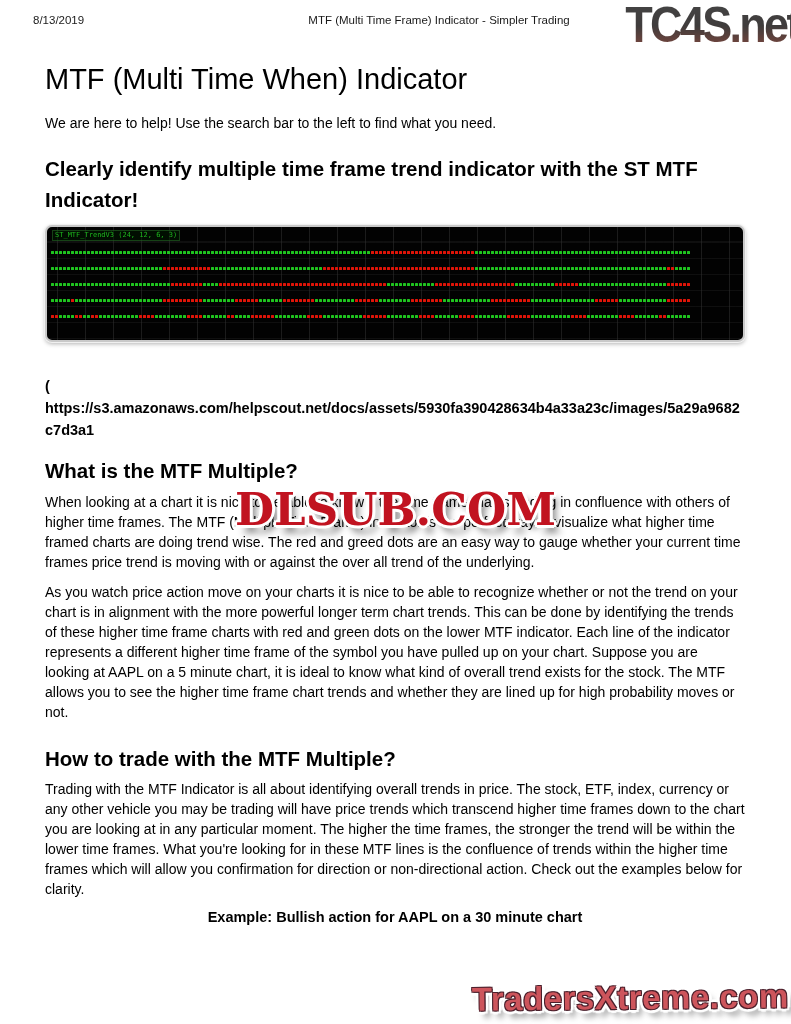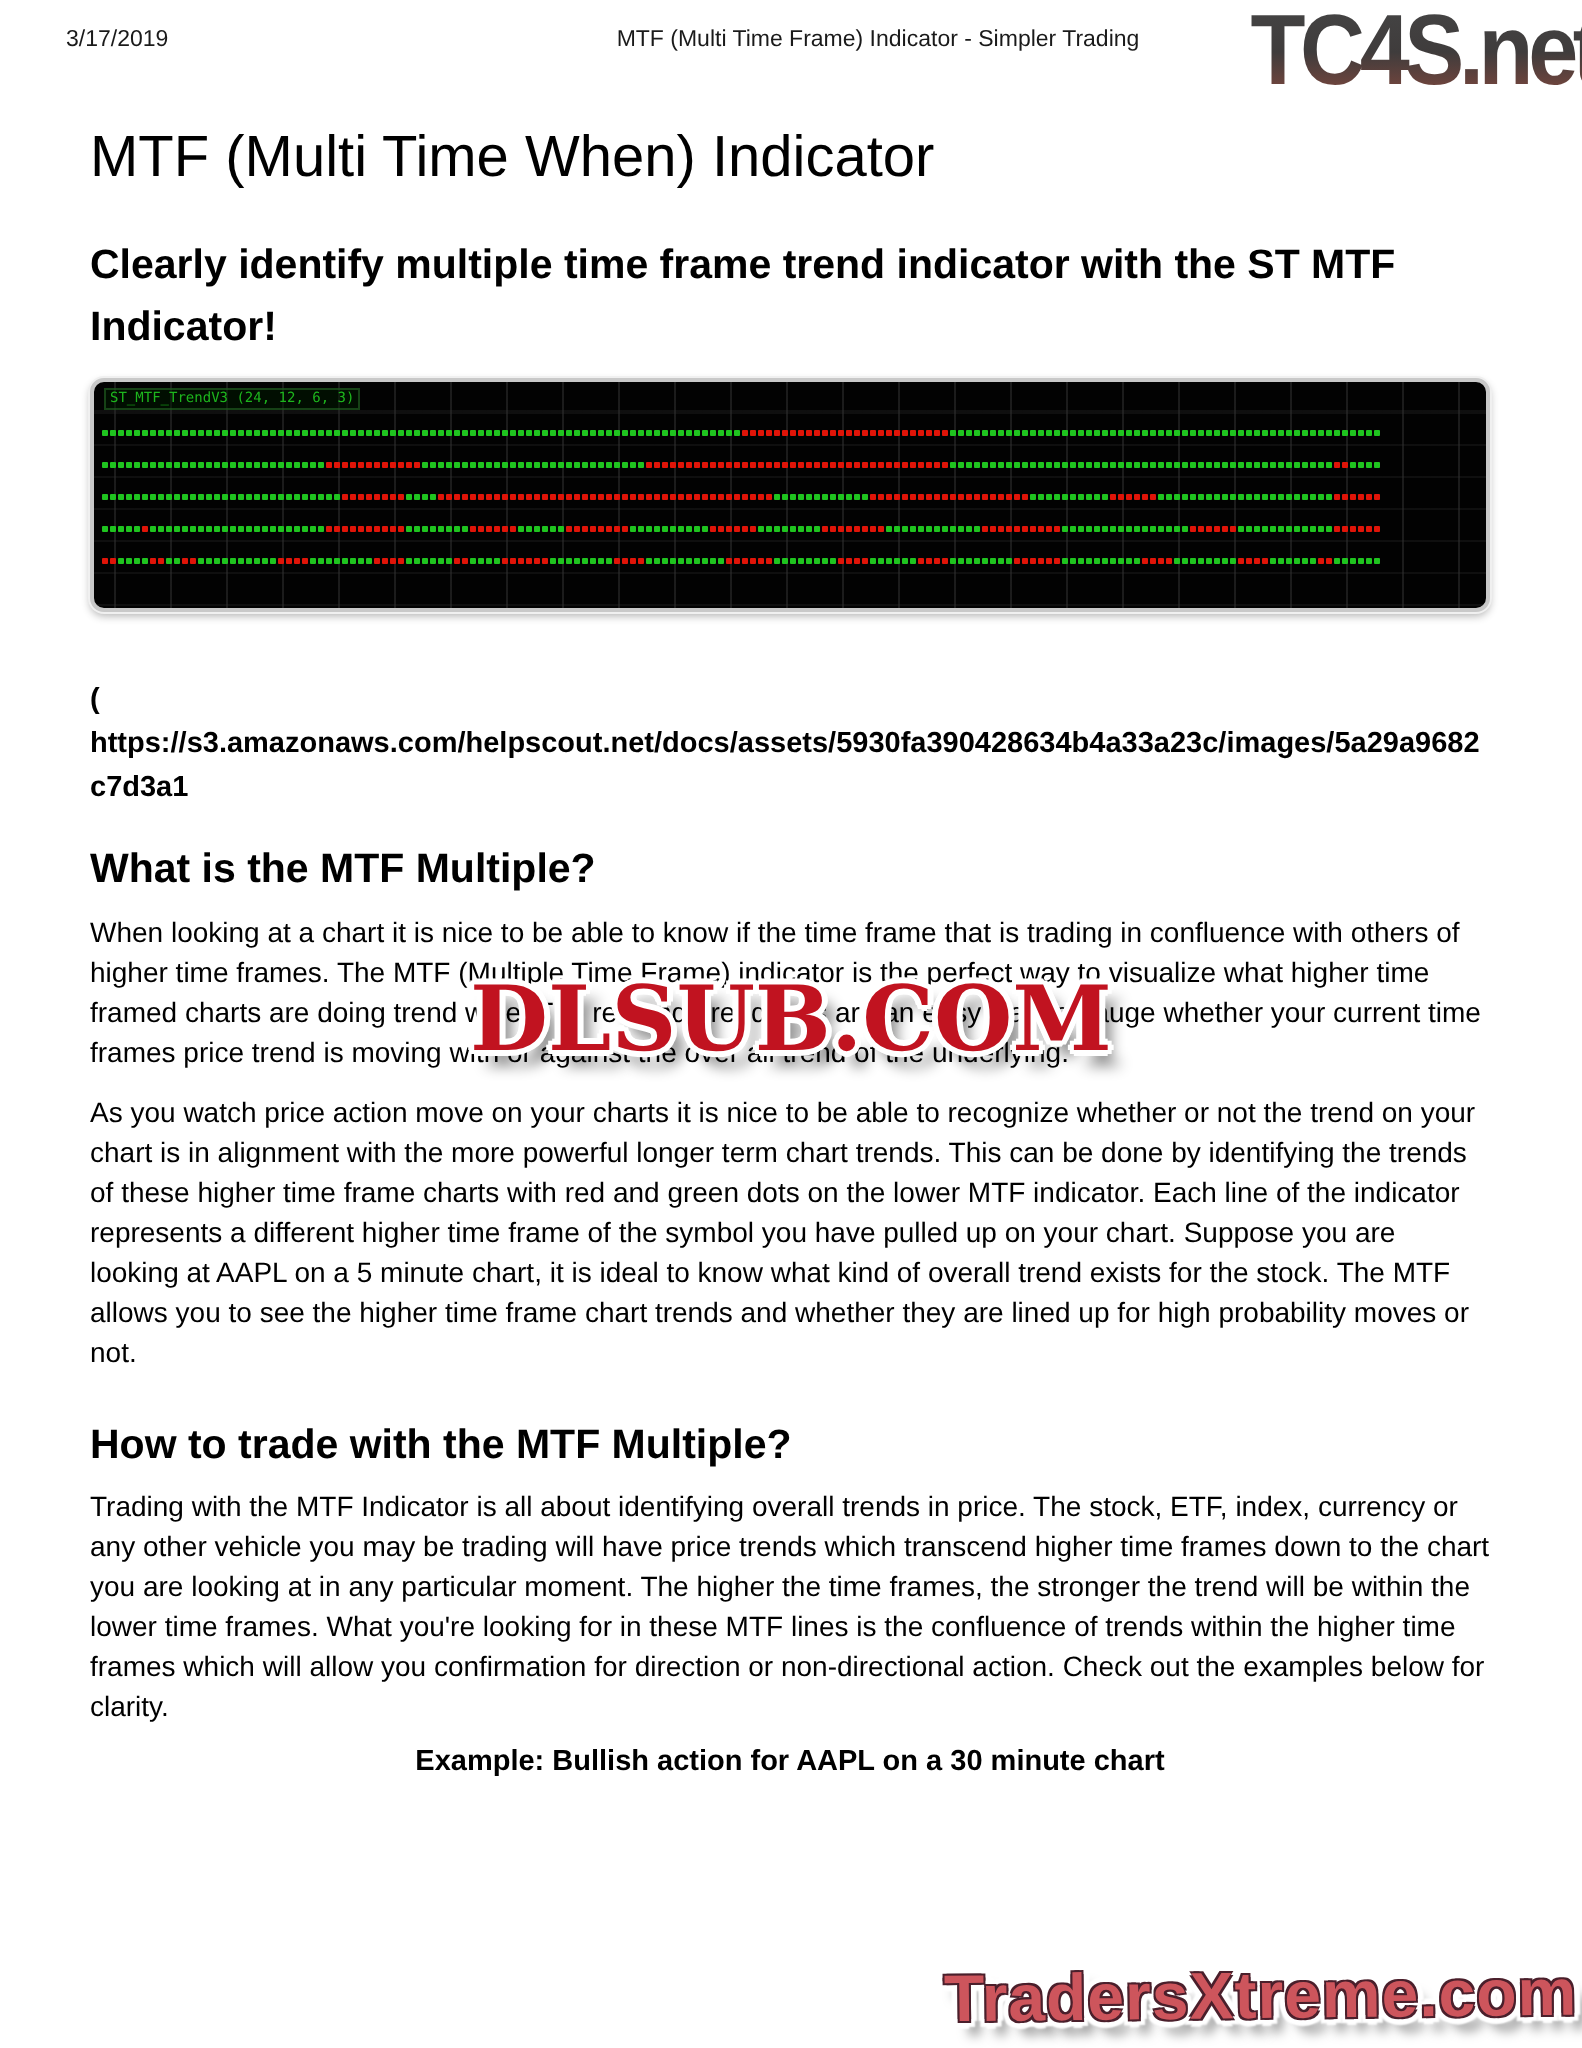--- a/index.html
+++ b/index.html
@@ -83,28 +83,29 @@
       -4px 0 1px #fff, 4px 0 1px #fff, 0 -4px 1px #fff, 0 4px 1px #fff,
       5px 7px 6px rgba(0,0,0,0.5);
   }
 </style>
 </head>
 <body>
 
 <div class="page">
 
   <div class="print-header">
-    <span class="print-date">3/17/2019</span>
+    <span class="print-date">8/13/2019</span>
     <span class="print-title">MTF (Multi Time Frame) Indicator - Simpler Trading</span>
   </div>
 
   <div class="tc4s">TC4S.net</div>
 
   <div class="content">
     <h1>MTF (Multi Time When) Indicator</h1>
+    <p class="intro">We are here to help! Use the search bar to the left to find what you need.</p>
     <h2>Clearly identify multiple time frame trend indicator with the ST MTF Indicator!</h2>
 
     <div class="chart">
       <div class="chart-label">ST_MTF_TrendV3 (24, 12, 6, 3)</div>
       <div class="dot-rows" id="dotRows">
           <div class="dot-row">
             <div class="dot" style="background: rgb(31, 196, 31);"></div>
             <div class="dot" style="background: rgb(31, 196, 31);"></div>
             <div class="dot" style="background: rgb(31, 196, 31);"></div>
             <div class="dot" style="background: rgb(31, 196, 31);"></div>

